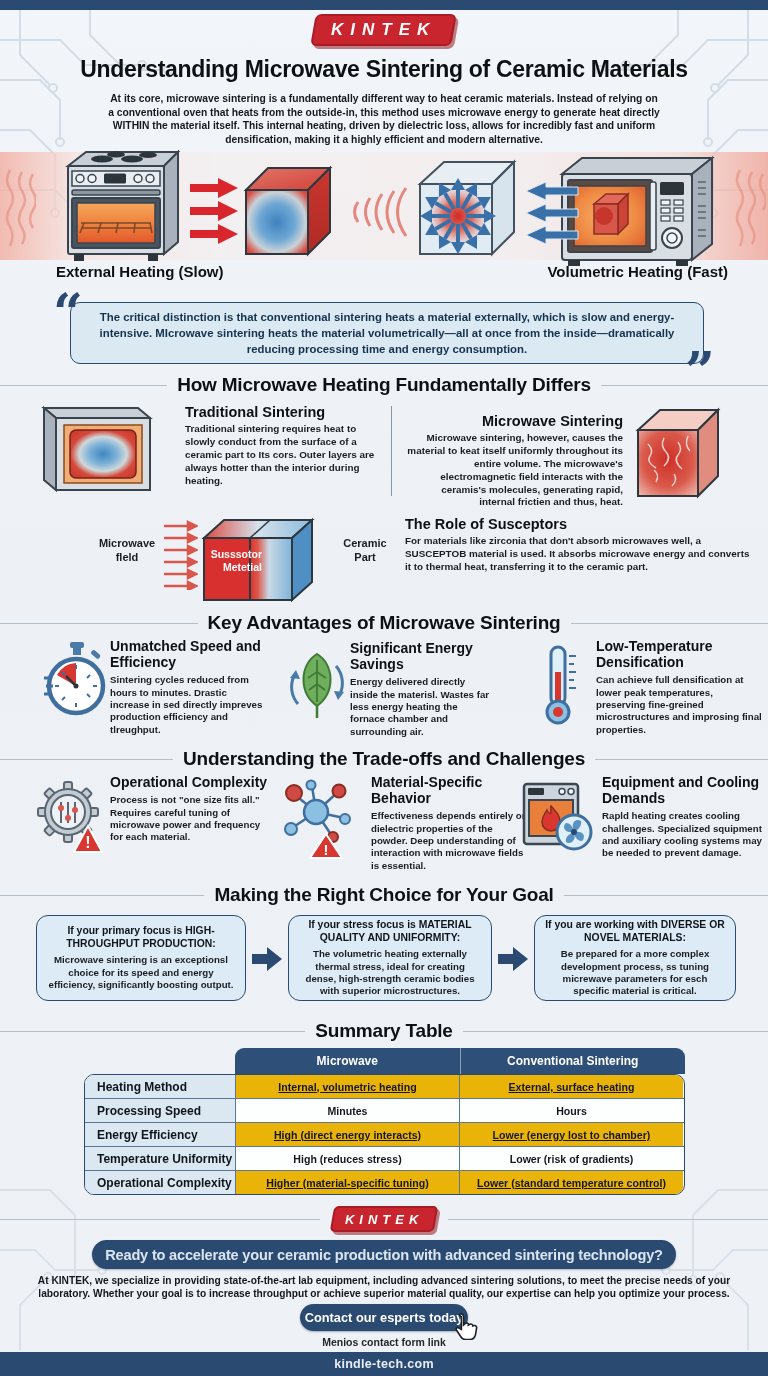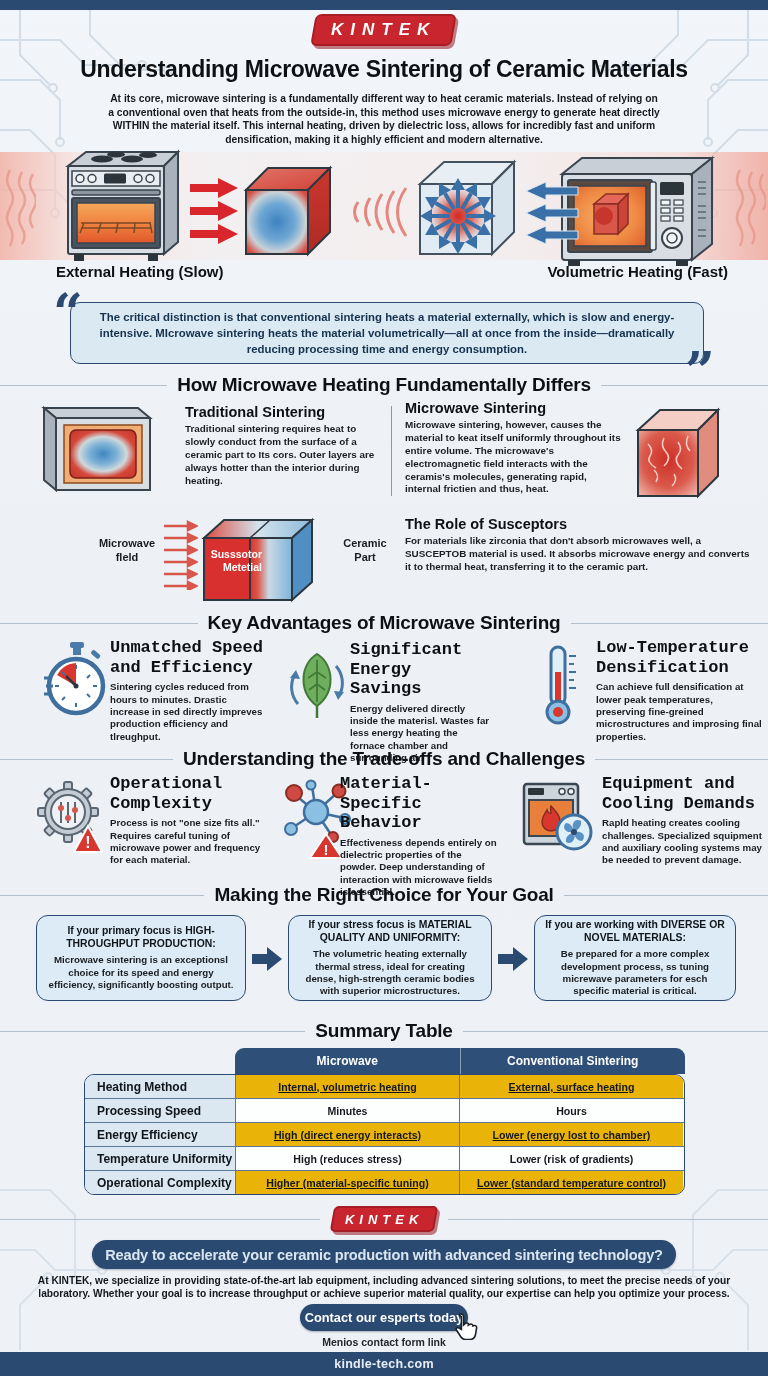--- a/index.html
+++ b/index.html
@@ -37,21 +37,21 @@
      border-radius:10px;display:flex;align-items:center;justify-content:center;padding:6px 28px;box-sizing:border-box;}
   .quote-box p{margin:0;text-align:center;font-size:11.4px;font-weight:700;line-height:1.42;color:#15324f;}
   .qmark{position:absolute;font-family:"DejaVu Serif",serif;font-weight:700;color:#2b4a72;font-size:52px;line-height:1;}
   .q-open{left:-18px;top:-16px;}
   .q-close{right:-12px;bottom:-34px;}
   
   .col-title{font-size:14.5px;font-weight:700;color:#0e1114;margin:0 0 3px 0;}
   .col-body{font-size:9.9px;font-weight:700;line-height:1.3;color:#1a1d21;margin:0;}
   .vdivider{width:1px;background:#8a98a6;}
   
-  .adv-title{font-size:17px;font-weight:700;line-height:1.15;color:#0e1114;margin:0 0 4px 0;font-family:Liberation Mono, monospace;}
+  .adv-title{font-size:14px;font-weight:700;line-height:1.15;color:#0e1114;margin:0 0 4px 0;}
   .adv-body{font-size:9.7px;font-weight:700;line-height:1.28;color:#1a1d21;margin:0;}
   
   .choice-box{position:absolute;top:0;height:86px;background:#dcebf5;border:1.5px solid #2b4a72;border-radius:12px;
       box-sizing:border-box;padding:8px 10px;display:flex;flex-direction:column;justify-content:center;}
   .choice-lead{font-size:10.4px;font-weight:700;text-align:center;line-height:1.25;color:#10151b;margin:0 0 4px 0;}
   .choice-body{font-size:9.7px;font-weight:700;text-align:center;line-height:1.28;color:#1a1d21;margin:0;}
   
   .tbl{left:84px;top:1048px;width:601px;}
   .tbl-header{position:absolute;left:151px;top:0;width:450px;height:26px;background:#2d4f78;border-radius:9px 9px 0 0;display:flex;}
   .tbl-header div{flex:1;display:flex;align-items:center;justify-content:center;color:#fff;font-size:12px;font-weight:700;}
@@ -348,21 +348,21 @@
     <rect x="36" y="28" width="66" height="48" rx="6" fill="url(#tradg)" stroke="#7a2018" stroke-width="1.5"></rect>
   </svg>
 
   <div class="abs" style="left:185px;top:404px;width:196px;">
     <p class="col-title">Traditional Sintering</p>
     <p class="col-body">Traditional sintering requires heat to slowly conduct from the surface of a ceramic part to Its cors. Outer layers are always hotter than the interior during heating.</p>
   </div>
 
   <div class="abs vdivider" style="left:391px;top:406px;height:90px;"></div>
 
-  <div class="abs" style="left:405px;top:400px;width:218px;">
+  <div class="abs" style="left:405px;top:413px;width:218px;text-align:right;">
     <p class="col-title">Microwave Sintering</p>
     <p class="col-body">Microwave sintering, however, causes the material to keat itself uniformly throughout its entire volume. The microwave's electromagnetic field interacts with the ceramis's molecules, generating rapid, internal frictien and thus, heat.</p>
   </div>
 
   <svg class="abs" style="left:630px;top:404px;" width="96" height="98" viewBox="0 0 96 98">
     <defs>
         <radialGradient id="mwred" cx=".5" cy=".45" r=".7">
       <stop offset="0" stop-color="#ce2f28"></stop>
           <stop offset=".6" stop-color="#da5a4b"></stop>
           <stop offset="1" stop-color="#eeb3a8"></stop>
@@ -564,21 +564,21 @@
     <circle cx="34" cy="34" r="12" fill="#8cc0e2" stroke="#3f6f9f" stroke-width="2.5"></circle>
     <circle cx="12" cy="15" r="8" fill="#cf4a42" stroke="#8a2c22" stroke-width="2"></circle>
     <circle cx="57" cy="13" r="6.5" fill="#cf4a42" stroke="#8a2c22" stroke-width="2"></circle>
     <circle cx="63" cy="41" r="5" fill="#8cc0e2" stroke="#3f6f9f" stroke-width="2"></circle>
     <circle cx="9" cy="51" r="6" fill="#8cc0e2" stroke="#3f6f9f" stroke-width="2"></circle>
     <circle cx="29" cy="7" r="4.5" fill="#8cc0e2" stroke="#3f6f9f" stroke-width="2"></circle>
     <circle cx="51" cy="59" r="5" fill="#cf4a42" stroke="#8a2c22" stroke-width="2"></circle>
     <polygon points="44,56 60,80 28,80" fill="#d8362e" stroke="#fff" stroke-width="2"></polygon>
     <text x="44" y="77" text-anchor="middle" font-size="15" font-weight="bold" fill="#fff" font-family="Liberation Sans, sans-serif">!</text>
   </svg>
-  <div class="abs" style="left:340px;top:774px;width:158px;">
+  <div class="abs" style="left:371px;top:774px;width:158px;">
     <p class="adv-title">Material-Specific Behavior</p>
     <p class="adv-body">Effectiveness depends entirely on dielectric properties of the powder. Deep understanding of interaction with microwave fields is essential.</p>
   </div>
 
   <svg class="abs" style="left:518px;top:778px;" width="78" height="76" viewBox="0 0 78 76">
     <rect x="6" y="6" width="54" height="60" rx="3" fill="#cdd5dc" stroke="#3a4652" stroke-width="2.5"></rect>
     <rect x="10" y="10" width="16" height="7" fill="#2c343c" rx="1"></rect>
     <circle cx="44" cy="13.5" r="3" fill="#f2f5f7" stroke="#3a4652" stroke-width="1.5"></circle>
     <circle cx="53" cy="13.5" r="3" fill="#f2f5f7" stroke="#3a4652" stroke-width="1.5"></circle>
     <rect x="11" y="22" width="44" height="36" fill="#e87f3a" stroke="#3a4652" stroke-width="2"></rect>

